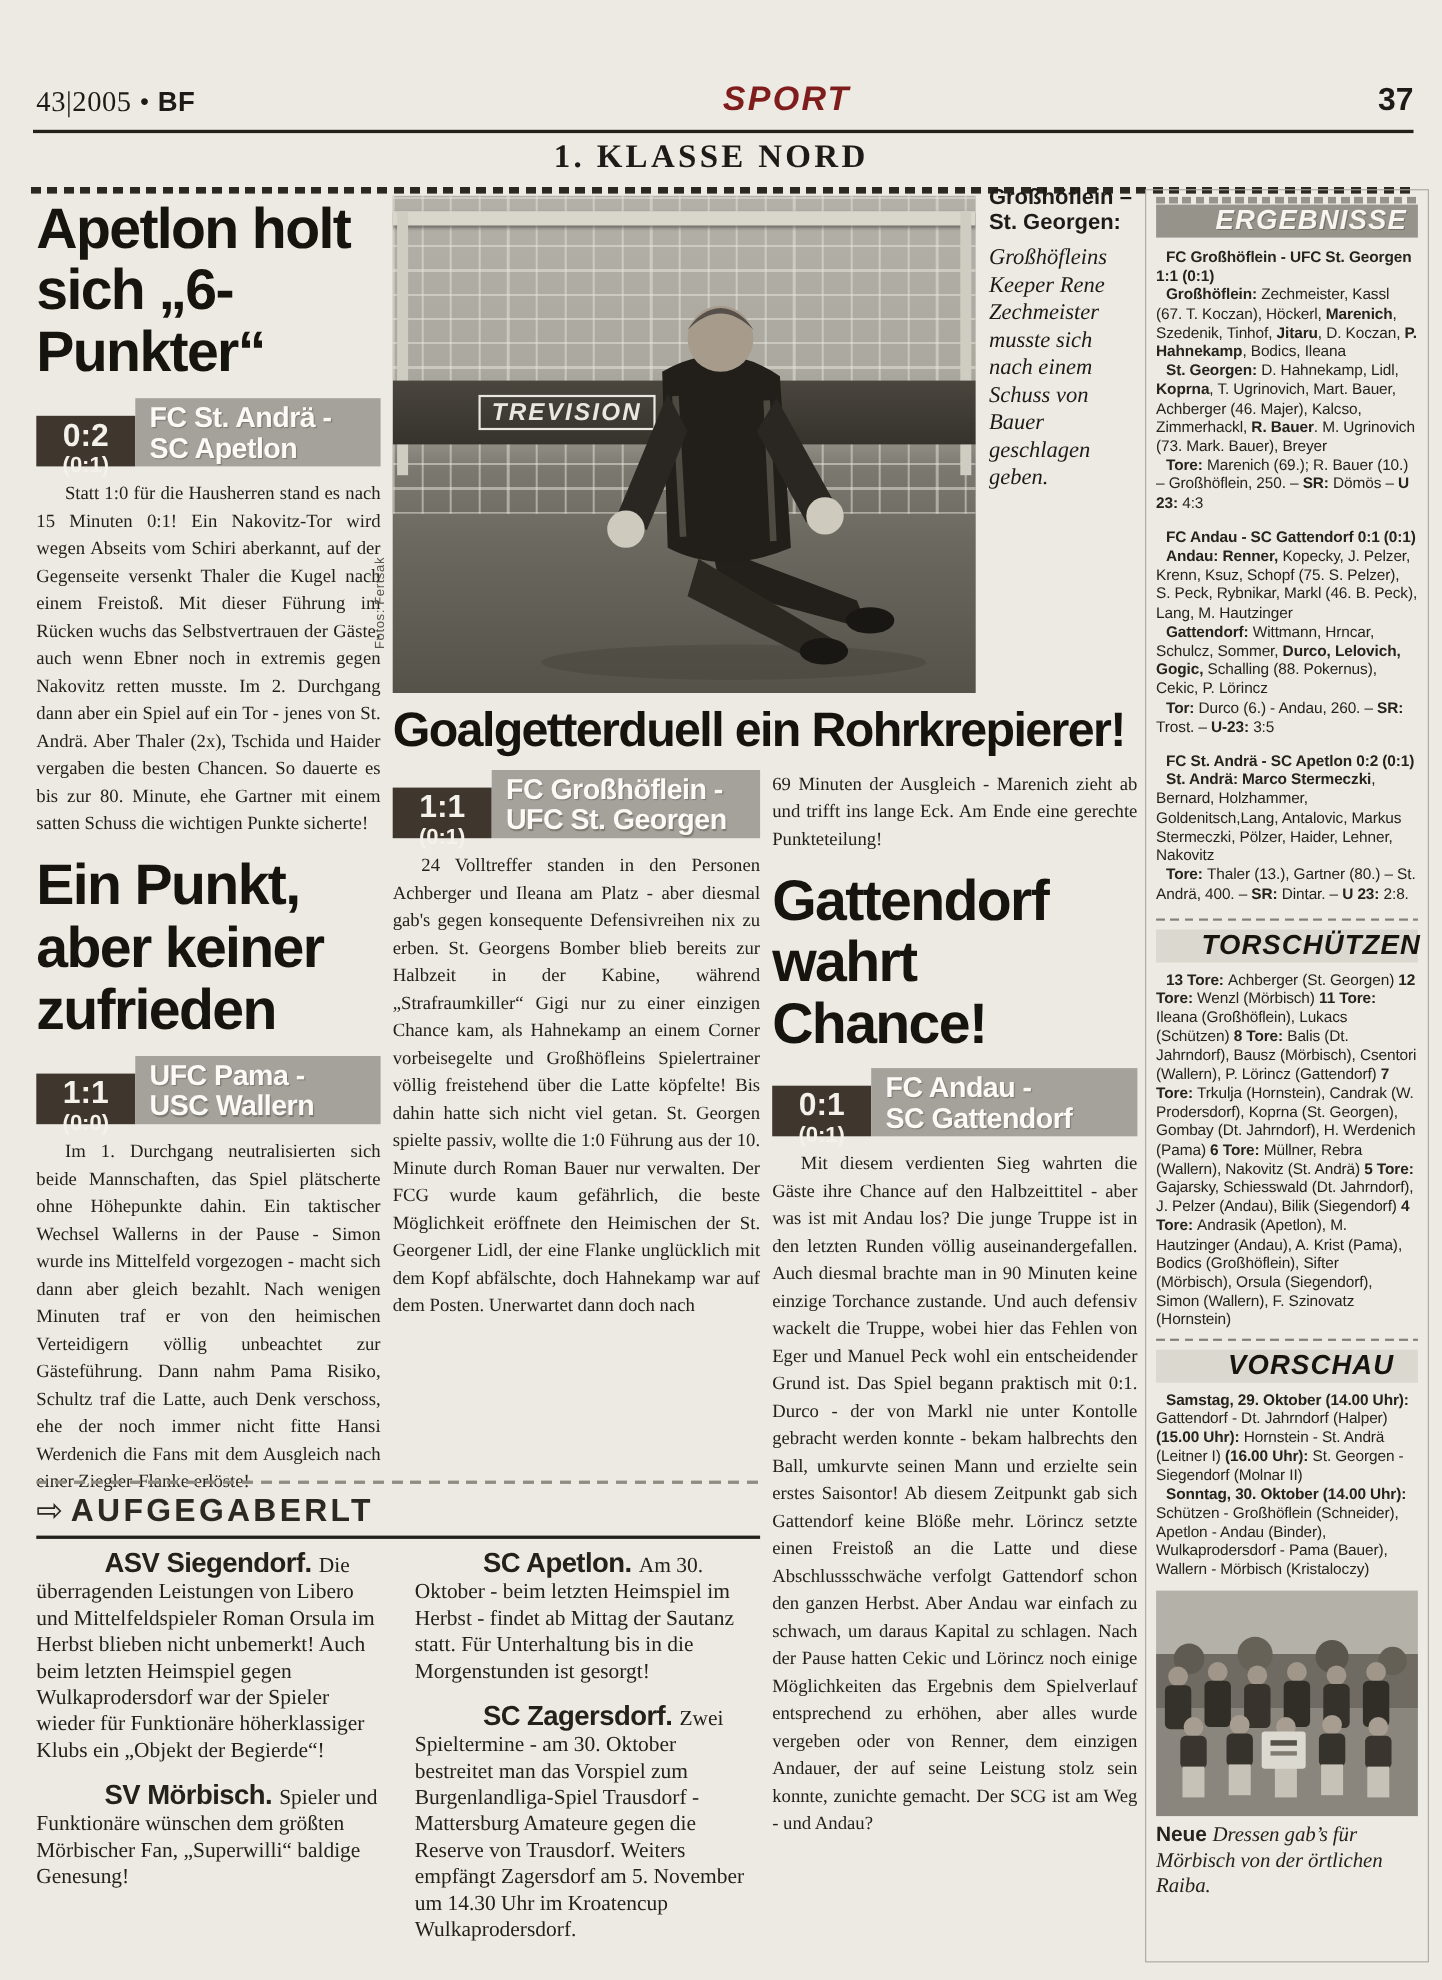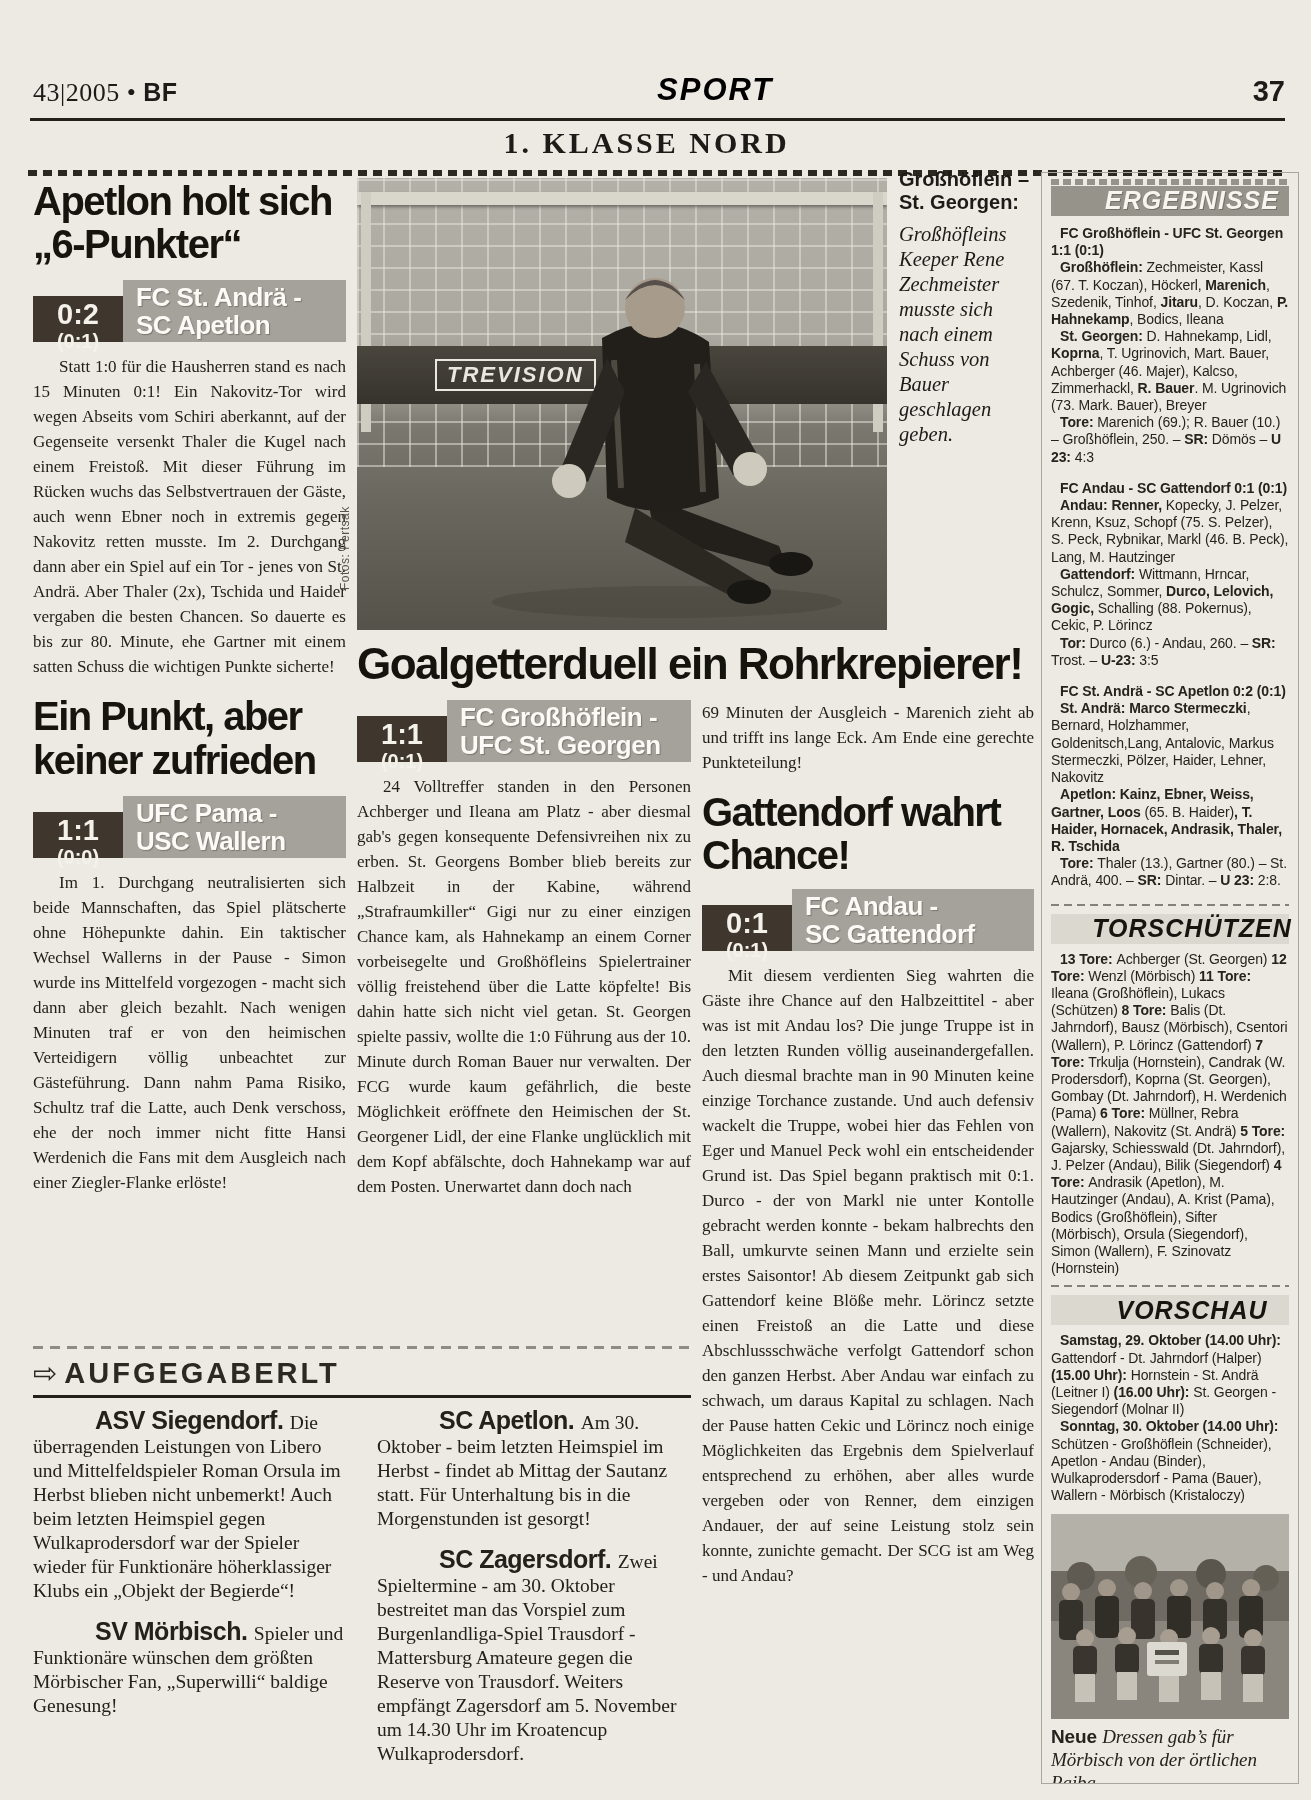--- a/index.html
+++ b/index.html
@@ -7,30 +7,30 @@
         background:#eceae3;color:#1d1b18;font-family:"Liberation Serif",serif;}
   .b{font-weight:bold;}
   .i{font-style:italic;}
 
   
   .masthead{position:absolute;left:33px;top:60px;width:1252px;height:48px;
             display:flex;justify-content:space-between;align-items:flex-end;}
   .issue{font-size:26px;letter-spacing:.5px;}
   .issue .b{font-family:"Liberation Sans",sans-serif;font-size:25px;}
   .sport{font-family:"Liberation Sans",sans-serif;font-style:italic;font-weight:bold;
-         font-size:31px;color:#000000;letter-spacing:2px;}
+         font-size:31px;color:#7f1d1d;letter-spacing:2px;}
   .pageno{font-family:"Liberation Sans",sans-serif;font-weight:bold;font-size:29px;}
   .mast-rule{position:absolute;left:30px;top:118px;width:1255px;height:3px;background:#23211c;}
   .league{position:absolute;left:0;top:126px;width:1293px;text-align:center;
           font-weight:bold;font-size:30px;letter-spacing:3px;}
   .dash-thick{position:absolute;left:28px;top:170px;width:1260px;height:6px;
           background:repeating-linear-gradient(90deg,#2a281f 0 9px,transparent 9px 15px);}
 
   
-  .h1{font-family:"Liberation Sans",sans-serif;font-weight:bold;font-size:40px;
+  .h1{font-family:"Liberation Sans",sans-serif;font-weight:bold;font-size:52px;
       line-height:1.08;letter-spacing:-1.5px;color:#16140f;margin:0;}
   .body-p{font-size:17px;line-height:25px;text-align:justify;text-indent:26px;
           margin:0;color:#23211b;hyphens:auto;}
 
   
   .scorebox{display:flex;height:62px;margin:12px 0 12px;}
   .sb-left{width:90px;background:#3f372e;color:#f3f1ea;text-align:center;
            font-family:"Liberation Sans",sans-serif;font-weight:bold;padding-top:3px;box-sizing:border-box;margin-top:16px;}
   .sb-score{font-size:29px;line-height:30px;}
   .sb-ht{font-size:20px;line-height:24px;}
@@ -242,21 +242,20 @@
       </div>
     <div class="res-block">
         <p class="res-p"><span class="b">FC Andau - SC Gattendorf 0:1 (0:1)</span></p>
         <p class="res-p"><span class="b">Andau: Renner, </span><span>Kopecky, J. Pelzer, Krenn, Ksuz, Schopf (75. S. Pelzer), S. Peck, Rybnikar, Markl (46. B. Peck), Lang, M. Hautzinger</span></p>
         <p class="res-p"><span class="b">Gattendorf: </span><span>Wittmann, Hrncar, Schulcz, Sommer, </span><span class="b">Durco, Lelovich, Gogic, </span><span>Schalling (88. Pokernus), Cekic, P. Lörincz</span></p>
         <p class="res-p"><span class="b">Tor: </span><span>Durco (6.) - Andau, 260. – </span><span class="b">SR: </span><span>Trost. – </span><span class="b">U-23: </span><span>3:5</span></p>
       </div>
     <div class="res-block">
         <p class="res-p"><span class="b">FC St. Andrä - SC Apetlon 0:2 (0:1)</span></p>
         <p class="res-p"><span class="b">St. Andrä: Marco Stermeczki</span><span>, Bernard, Holzhammer, Goldenitsch,Lang, Antalovic, Markus Stermeczki, Pölzer, Haider, Lehner, Nakovitz</span></p>
-        <p class="res-p"><span class="b">Apetlon: Kainz, Ebner, Weiss, Gartner, Loos </span><span>(65. B. Haider)</span><span class="b">, T. Haider, Hornacek, Andrasik, Thaler, R. Tschida</span></p>
         <p class="res-p"><span class="b">Tore: </span><span>Thaler (13.), Gartner (80.) – St. Andrä, 400. – </span><span class="b">SR: </span><span>Dintar. – </span><span class="b">U 23: </span><span>2:8.</span></p>
       </div>
 
     <div class="sb-dash"></div>
     <div class="bar light">TORSCHÜTZEN</div>
     <div class="sb-text">
         <p class="res-p"><span class="b">13 Tore: </span><span>Achberger (St. Georgen) </span><span class="b">12 Tore: </span><span>Wenzl (Mörbisch) </span><span class="b">11 Tore: </span><span>Ileana (Großhöflein), Lukacs (Schützen) </span><span class="b">8 Tore: </span><span>Balis (Dt. Jahrndorf), Bausz (Mörbisch), Csentori (Wallern), P. Lörincz (Gattendorf) </span><span class="b">7 Tore: </span><span>Trkulja (Hornstein), Candrak (W. Prodersdorf), Koprna (St. Georgen), Gombay (Dt. Jahrndorf), H. Werdenich (Pama) </span><span class="b">6 Tore: </span><span>Müllner, Rebra (Wallern), Nakovitz (St. Andrä) </span><span class="b">5 Tore: </span><span>Gajarsky, Schiesswald (Dt. Jahrndorf), J. Pelzer (Andau), Bilik (Siegendorf) </span><span class="b">4 Tore: </span><span>Andrasik (Apetlon), M. Hautzinger (Andau), A. Krist (Pama), Bodics (Großhöflein), Sifter (Mörbisch), Orsula (Siegendorf), Simon (Wallern), F. Szinovatz (Hornstein)</span></p>
       </div>
 
     <div class="sb-dash"></div>

